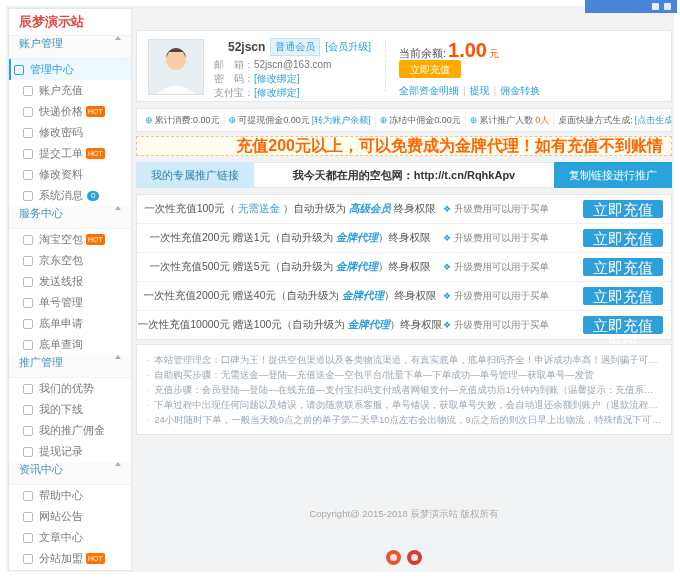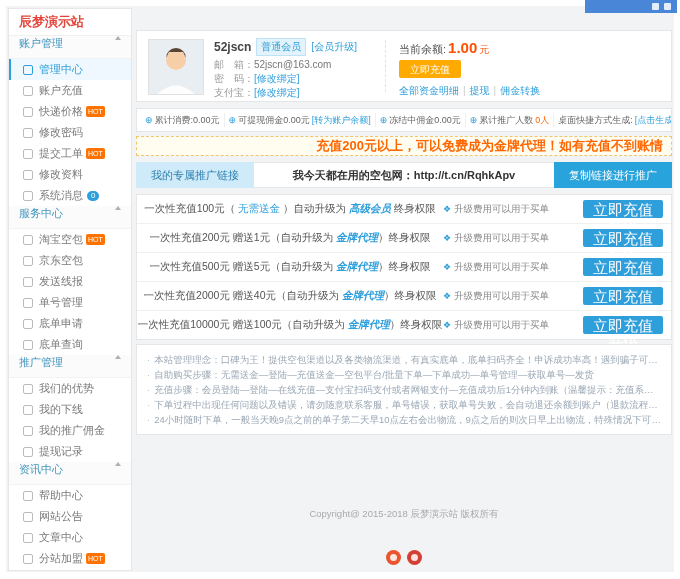--- a/index.html
+++ b/index.html
@@ -13,60 +13,60 @@
               display:flex;align-items:center;justify-content:flex-end;gap:5px;padding-right:6px;z-index:9;cursor:pointer;}
   .tw-dot{width:7px;height:7px;background:rgba(255,255,255,.85);border-radius:1px;}
 
   
   .sidebar{position:absolute;left:8px;top:8px;width:122px;height:561px;background:#fff;border:1px solid #e7e7e7;z-index:2;}
   .logo{height:26px;line-height:26px;padding-left:10px;color:#e4453a;font-weight:bold;font-size:13px;border-bottom:1px solid #f0f0f0;}
   .sec-title{height:22px;padding:0 10px;color:#4095bf;font-size:11px;display:flex;justify-content:space-between;
              align-items:flex-start;background:#fbfbfb;border-bottom:1px solid #f2f2f2;cursor:pointer;}
   .caret{width:0;height:0;border-left:3px solid transparent;border-right:3px solid transparent;border-bottom:4px solid #b0b0b0;}
   .side-item{height:21px;padding-left:14px;font-size:11px;color:#7a7a7a;display:flex;align-items:center;cursor:pointer;}
-  .side-item.active{color:#2f9fdb;background:#eef8fe;border-left:2px solid #2f9fdb;padding-left:12px;}
+  .side-item.active{color:#2f9fdb;background:#eef8fe;border-left:2px solid #2f9fdb;padding-left:3px;}
   .s-icon{display:inline-block;width:8px;height:8px;border:1px solid #bbb;border-radius:2px;margin-right:6px;flex:none;}
   .side-item.active .s-icon{border-color:#2f9fdb;}
   .hot{background:#ff7200;color:#fff;font-size:7px;line-height:9px;padding:1px 2px;border-radius:2px;margin-left:3px;}
   .cnt{background:#2f9fdb;color:#fff;font-size:8px;line-height:10px;padding:0 4px;border-radius:6px;margin-left:4px;}
 
   
   .card{position:absolute;left:136px;width:536px;background:#fff;border:1px solid #e6e6e6;box-sizing:border-box;}
 
   
   .profile{top:30px;height:72px;}
   .avatar{position:absolute;left:11px;top:8px;width:54px;height:54px;border:1px solid #e0e0e0;overflow:hidden;background:#e8eef2;}
-  .uname{position:absolute;left:77px;top:7px;font-size:12px;font-weight:bold;color:#444;display:flex;align-items:center;}
+  .uname{position:absolute;left:91px;top:7px;font-size:12px;font-weight:bold;color:#444;display:flex;align-items:center;}
   .lvl{background:#e3f3fb;color:#2f9fdb;font-size:10px;font-weight:normal;padding:1px 4px;border:1px solid #bfe3f5;margin-left:5px;}
   .uplink{color:#2f9fdb;font-size:10px;font-weight:normal;margin-left:5px;}
   .p-row{position:absolute;left:77px;font-size:10px;color:#999;}
   .p-row .val{color:#777;}
   .p-row a{color:#2f9fdb;}
   .v-div{position:absolute;left:248px;top:9px;height:52px;border-left:1px dashed #e2e2e2;}
   .balance{position:absolute;left:262px;top:8px;font-size:11px;color:#555;}
-  .balance .num{color:#ff5000;font-size:15px;font-weight:bold;margin:0 2px;}
+  .balance .num{color:#ff5000;font-size:20px;font-weight:bold;margin:0 2px;}
   .balance .unit{color:#ff5000;font-size:10px;}
   .recharge{position:absolute;left:262px;top:29px;width:62px;height:18px;background:#ffaa00;color:#fff;font-size:10px;
             text-align:center;line-height:18px;border-radius:2px;border:none;cursor:pointer;}
   .fund-links{position:absolute;left:262px;top:53px;font-size:10px;}
   .fund-links a{color:#2f9fdb;}
   .fund-links .sep{color:#ccc;margin:0 4px;}
 
   
   .stats{top:108px;height:24px;display:flex;align-items:center;justify-content:space-between;
          font-size:9px;color:#666;overflow:hidden;white-space:nowrap;padding:0 4px;}
   .stat{display:flex;align-items:center;gap:2px;padding:0 4px;border-right:1px solid #efefef;height:14px;}
   .stat:last-child{border-right:none;}
   .st-icon{color:#2f9fdb;font-size:9px;}
   .stat a{color:#2f9fdb;}
   .stat .orange{color:#ff6600;}
 
   
   .notice{top:136px;height:20px;line-height:18px;background:#fffdf0;border:1px dashed #f0c36d;
-          color:#ff6600;font-weight:bold;font-size:13px;text-align:right;padding-right:8px;}
+          color:#ff6600;font-weight:bold;font-size:16px;text-align:right;padding-right:8px;}
 
   
   .promo{top:162px;height:26px;display:flex;border:none;background:transparent;}
   .promo-label{width:118px;background:#cfeaf8;color:#2b7fae;font-size:11px;display:flex;align-items:center;justify-content:center;flex:none;}
   .promo-text{flex:1;background:#fff;border-top:1px solid #e6e6e6;border-bottom:1px solid #e6e6e6;
               display:flex;align-items:center;justify-content:center;font-size:11px;color:#333;font-weight:bold;}
   .promo-btn{width:118px;background:#29a3dc;color:#fff;font-size:11px;display:flex;align-items:center;justify-content:center;
              flex:none;border:none;cursor:pointer;}
 
   

